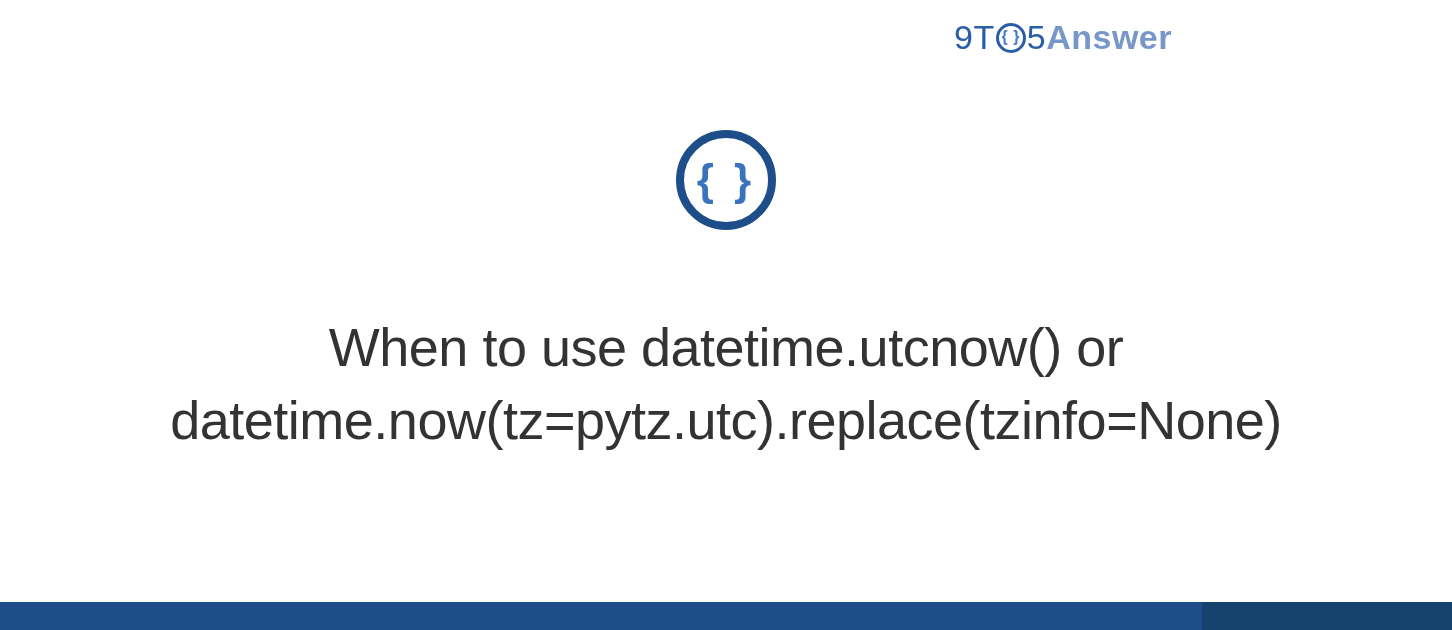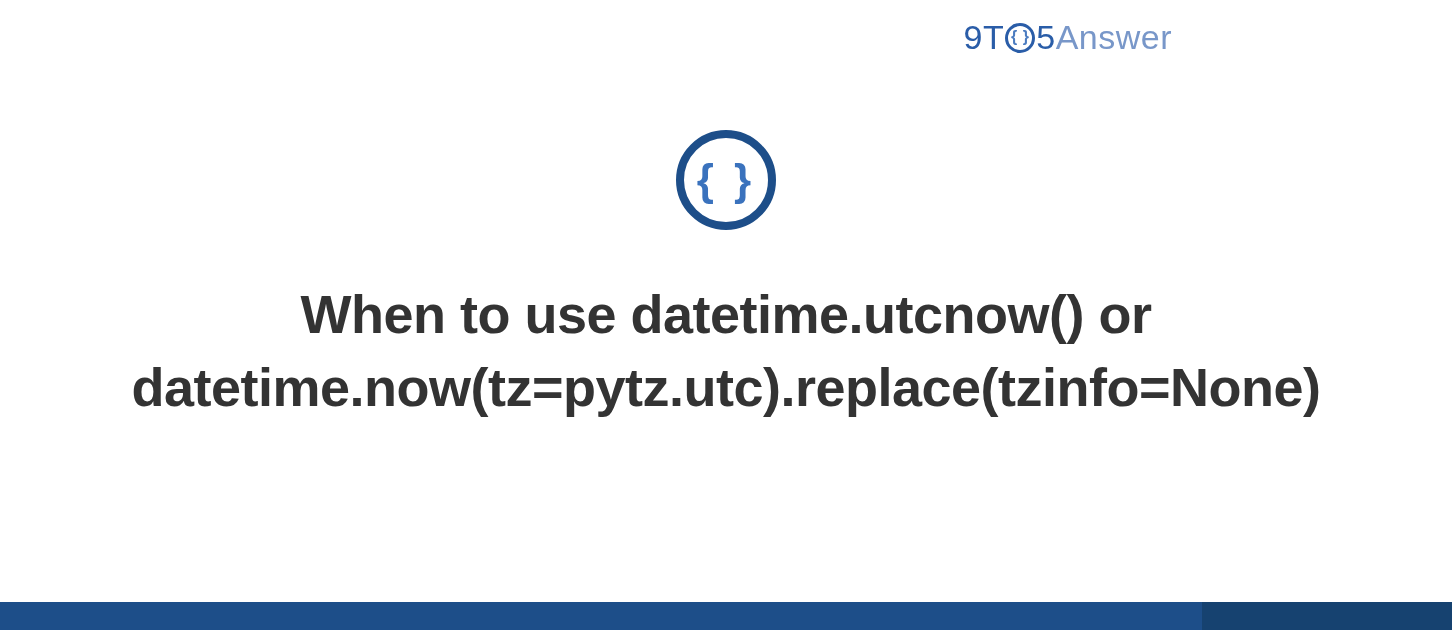--- a/index.html
+++ b/index.html
@@ -43,21 +43,21 @@
       border-radius: 50%;
       font-size: 16px;
       font-weight: bold;
       color: #4a7bc0;
       margin: 0 1px;
       line-height: 1;
       padding-bottom: 2px;
     }
     .logo-5 { font-weight: 400; }
     .logo-answer {
-      font-weight: 400;
+      font-weight: 700;
       color: #7897c9;
     }
     .center-icon {
       position: absolute;
       top: 130px;
       left: 50%;
       transform: translateX(-50%);
     }
     .braces-circle {
       width: 100px;
@@ -76,24 +76,25 @@
     .title-block {
       position: absolute;
       top: 278px;
       left: 0;
       width: 100%;
       text-align: center;
     }
     .title {
       color: #333333;
       font-size: 54px;
-      font-weight: 700;
+      font-weight: 400;
       line-height: 1.35;
       padding: 0 60px;
       letter-spacing: -0.5px;
+      margin-top: 33px;
     }
     .bottom-bar {
       position: absolute;
       bottom: 0;
       left: 0;
       width: 100%;
       height: 28px;
       background: #1d4e89;
     }
     .bottom-bar::before {

